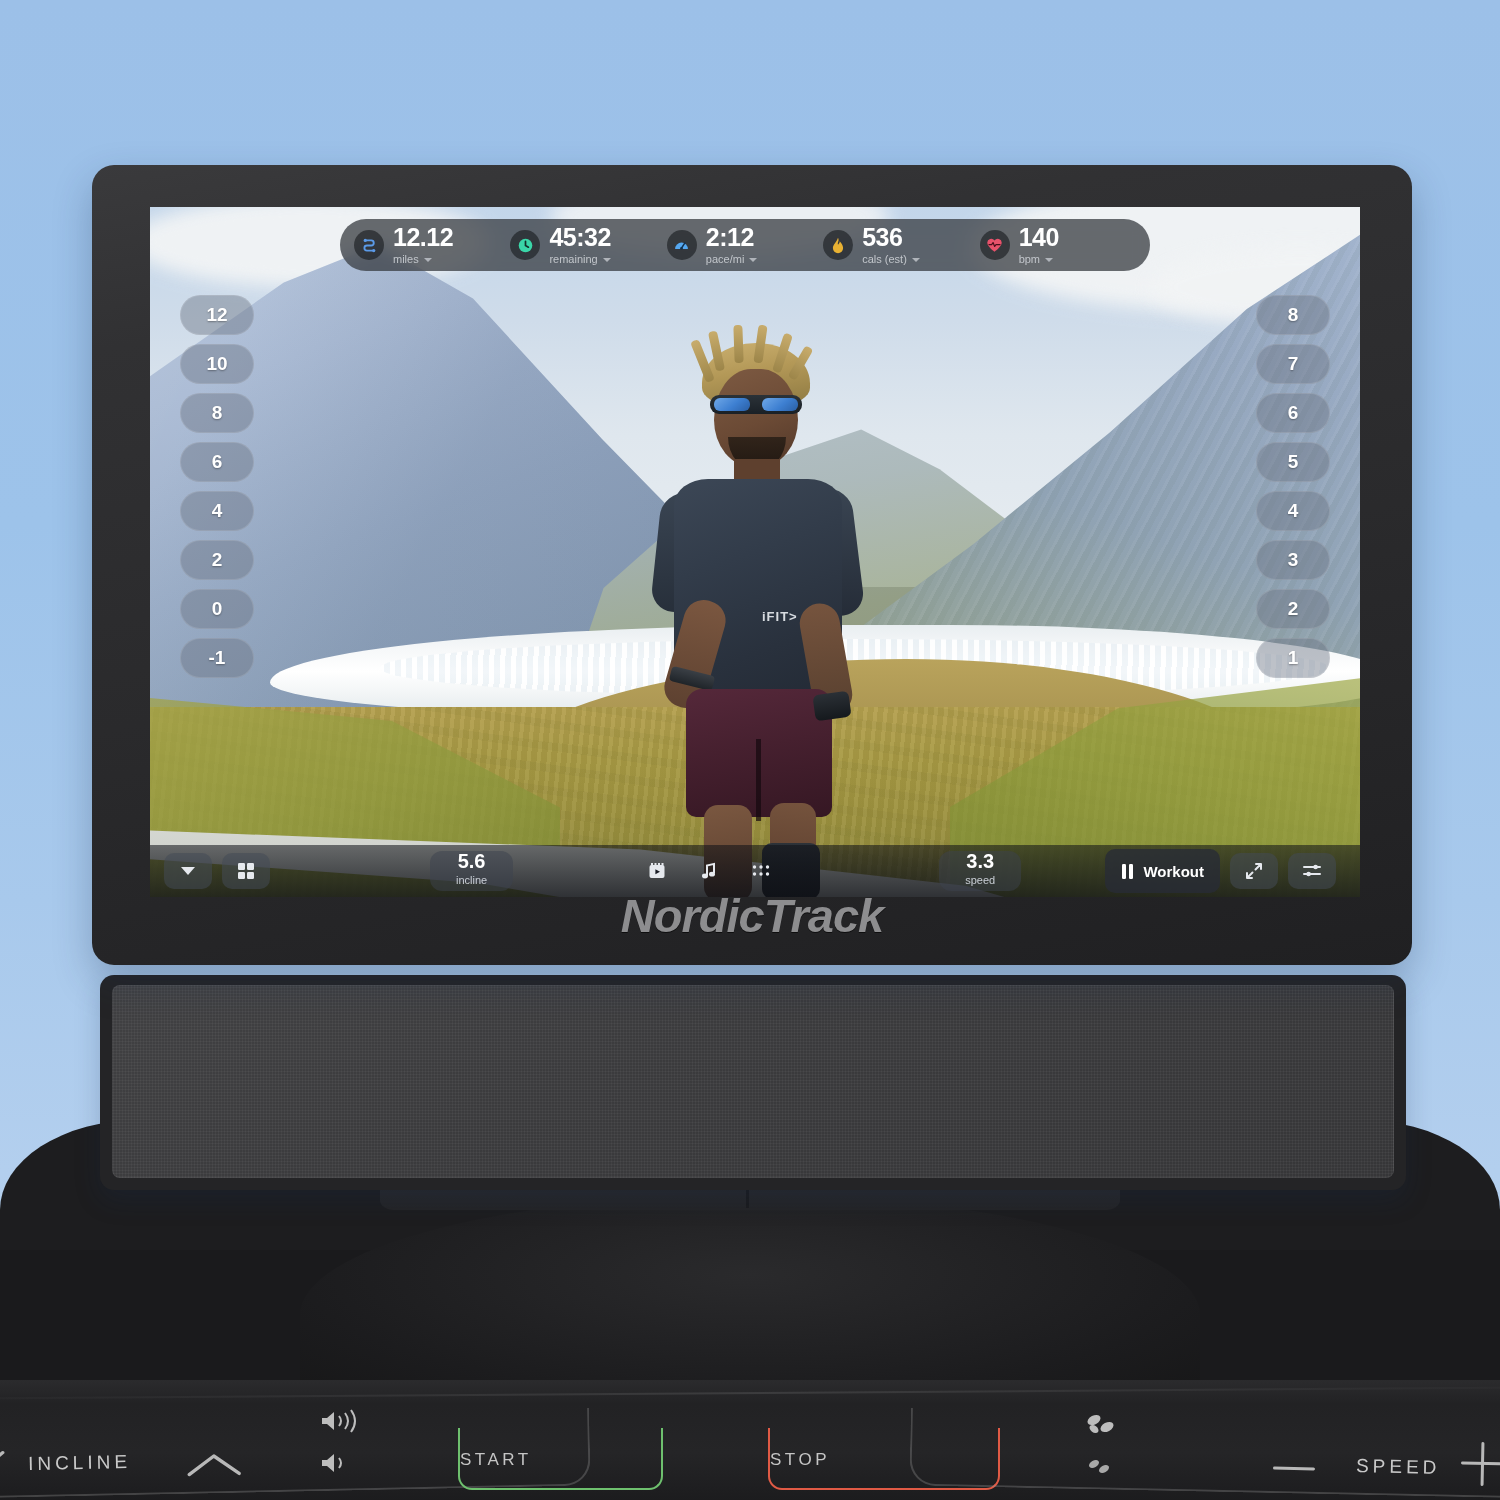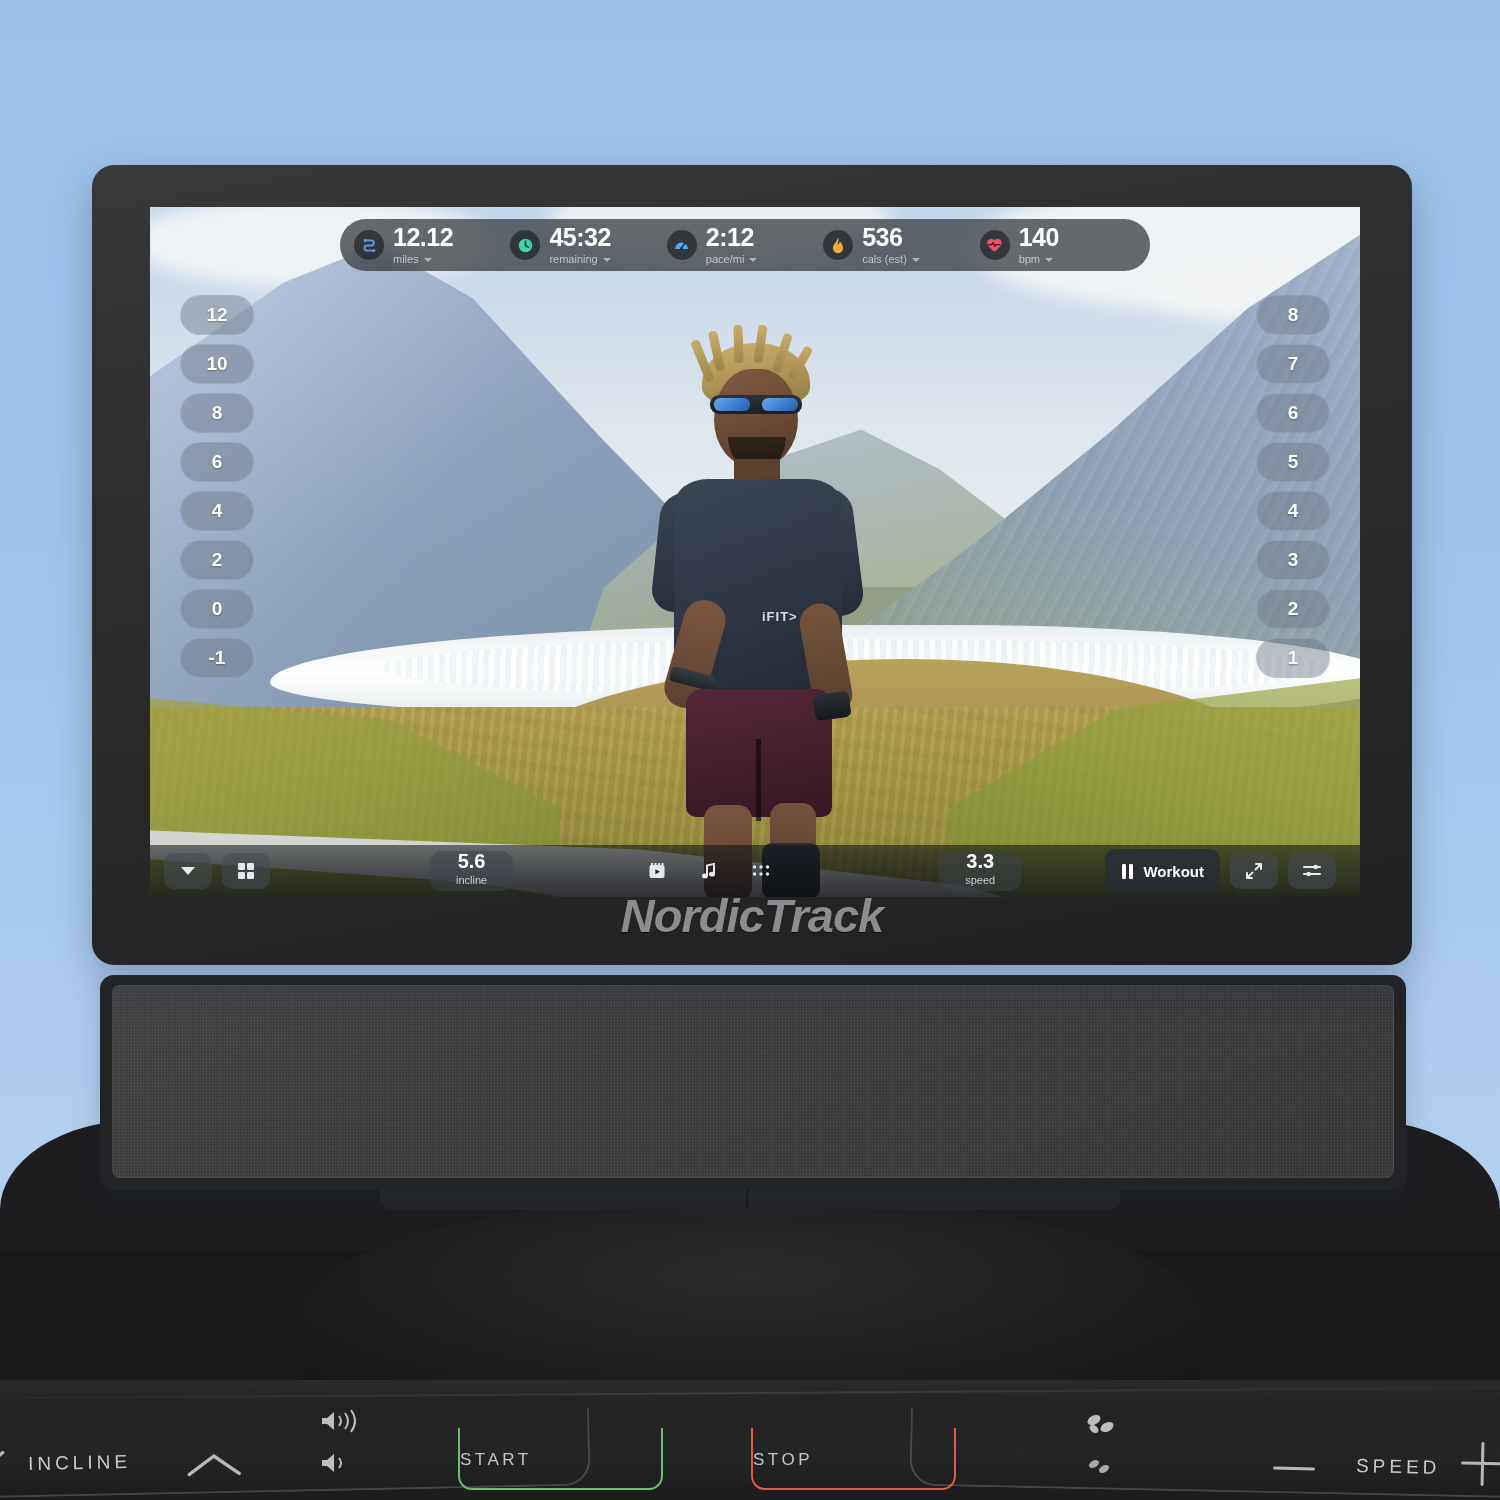--- a/index.html
+++ b/index.html
@@ -79,21 +79,21 @@
     width:44px; height:44px; }
   .speed-plus:before,.speed-plus:after{content:"";position:absolute;background:#b8b8b8;border-radius:2px;}
   .speed-plus:before{left:0;top:20px;width:44px;height:3px;}
   .speed-plus:after{left:20px;top:0;width:3px;height:44px;}
 
   .btn-start{
     position:absolute; left:458px; bottom:10px; width:205px; height:62px;
     border:2.5px solid #6ec06e; border-top:none; border-radius:0 0 14px 14px;
   }
   .btn-stop{
-    position:absolute; left:751px; bottom:10px; width:205px; height:62px;
+    position:absolute; left:768px; bottom:10px; width:232px; height:62px;
     border:2.5px solid #e05a45; border-top:none; border-radius:0 0 14px 14px;
   }
   .btn-start span,.btn-stop span{
     position:absolute; left:0; right:0; top:22px; 
     color:#c5c5c5; font-size:17px; letter-spacing:3.5px;
   }
   .vol-group{ position:absolute; left:318px; bottom:14px; width:50px; height:78px; }
   .vol-up{ position:absolute; left:0; top:0; }
   .vol-dn{ position:absolute; left:0; top:42px; }
   .fan-group{ position:absolute; right:370px; bottom:14px; width:50px; height:78px; }

